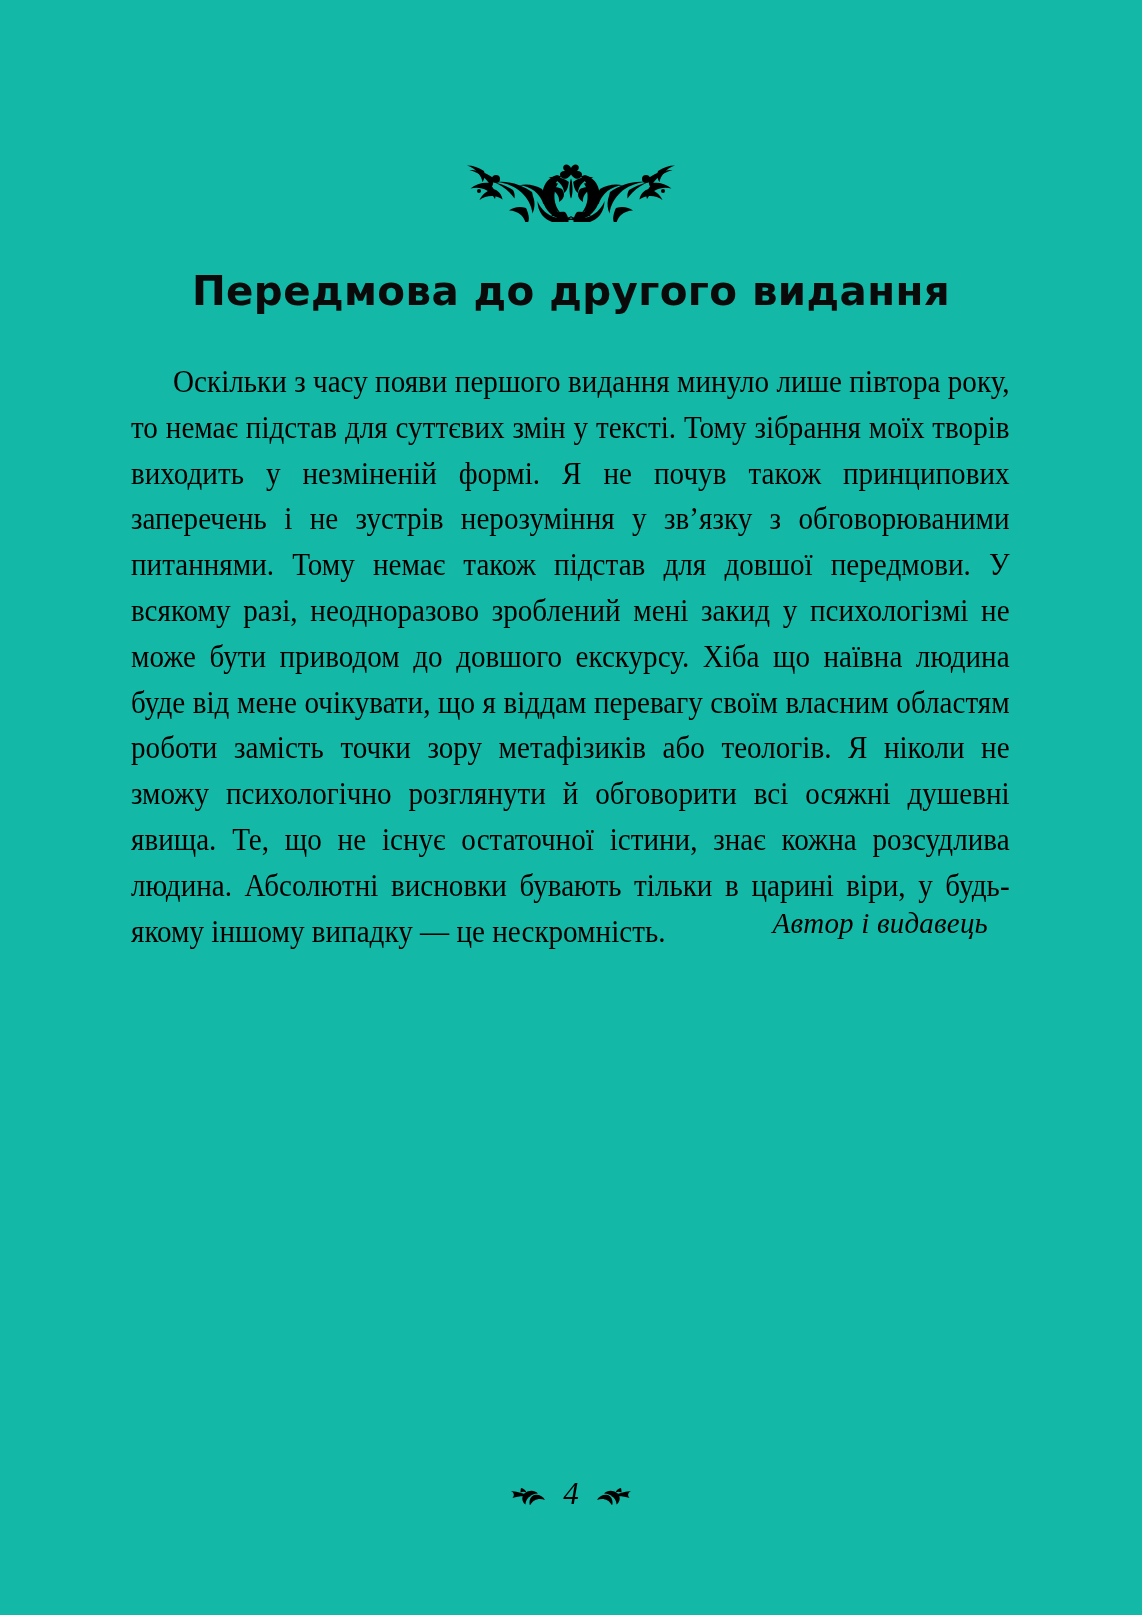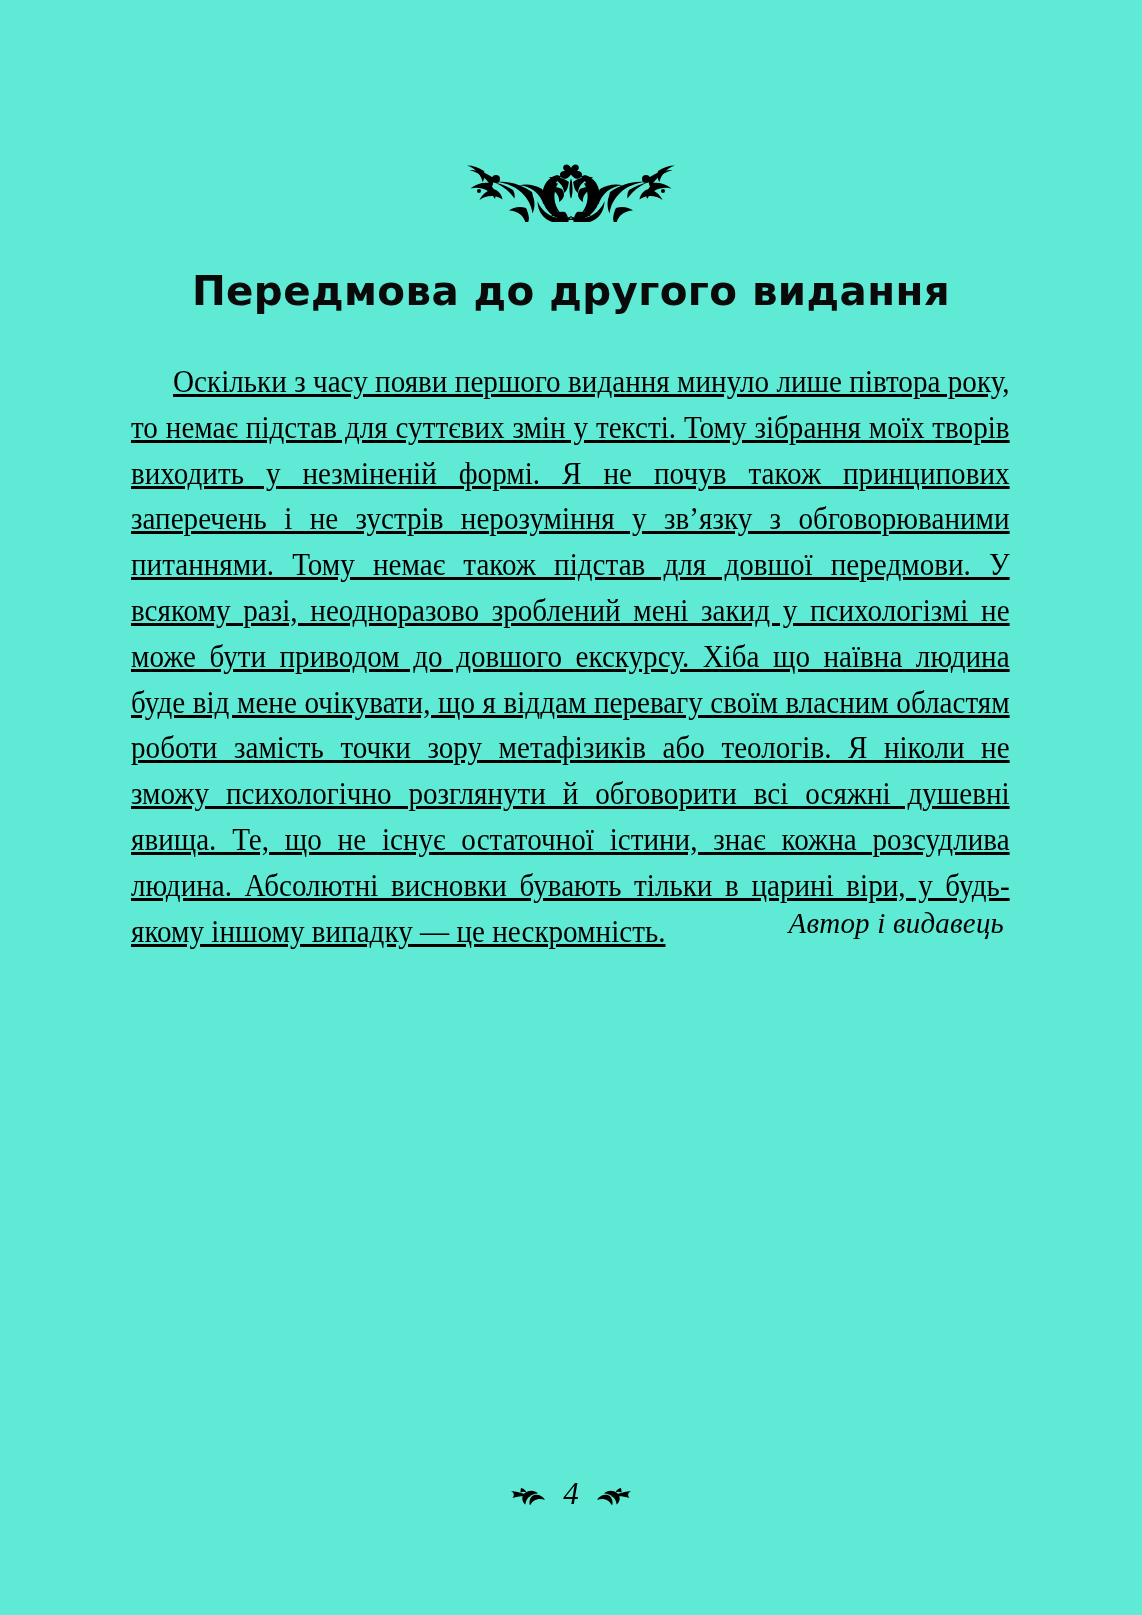--- a/index.html
+++ b/index.html
@@ -16,21 +16,21 @@
     color: #000000;
     -webkit-font-smoothing: antialiased;
   }
 
   .page {
     position: absolute;
     left: 0;
     top: 0;
     width: 1142px;
     height: 1615px;
-    background: #5eead4;
+    background: #14b8a6;
   }
 
   
   .ornament-wrap {
     position: absolute;
     left: 0;
     top: 160px;
     width: 1142px;
     text-align: center;
     line-height: 0;
@@ -57,41 +57,40 @@
     transform: scaleX(0.985);
     transform-origin: 50% 50%;
   }
 
   
   .body-block {
     position: absolute;
     left: 131px;
     top: 360px;
     width: 879px;
-    text-decoration: underline;
   }
   .body-paragraph {
     margin: 0;
     text-align: justify;
     text-justify: inter-word;
     text-indent: 44px;
     font-family: "Liberation Serif", "DejaVu Serif", serif;
     font-size: 30.5px;
     line-height: 45.8px;
     color: #000000;
     transform: scaleX(0.955);
     transform-origin: 0 0;
     width: 920px;
     hyphens: none;
   }
 
   
   .signature-block {
     position: absolute;
-    left: 147px;
+    left: 131px;
     top: 900px;
     width: 857px;
     text-align: right;
   }
   .signature-author {
     font-family: "Liberation Serif", "DejaVu Serif", serif;
     font-style: italic;
     font-size: 29px;
     line-height: 46px;
     color: #000000;

